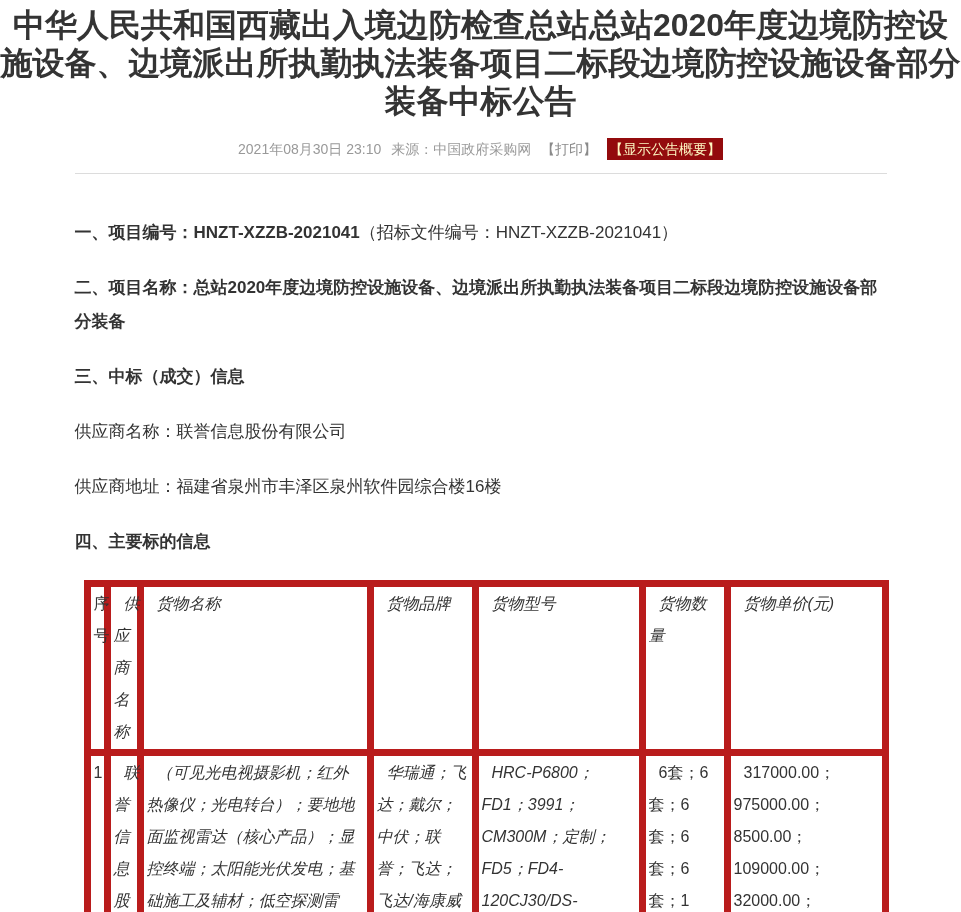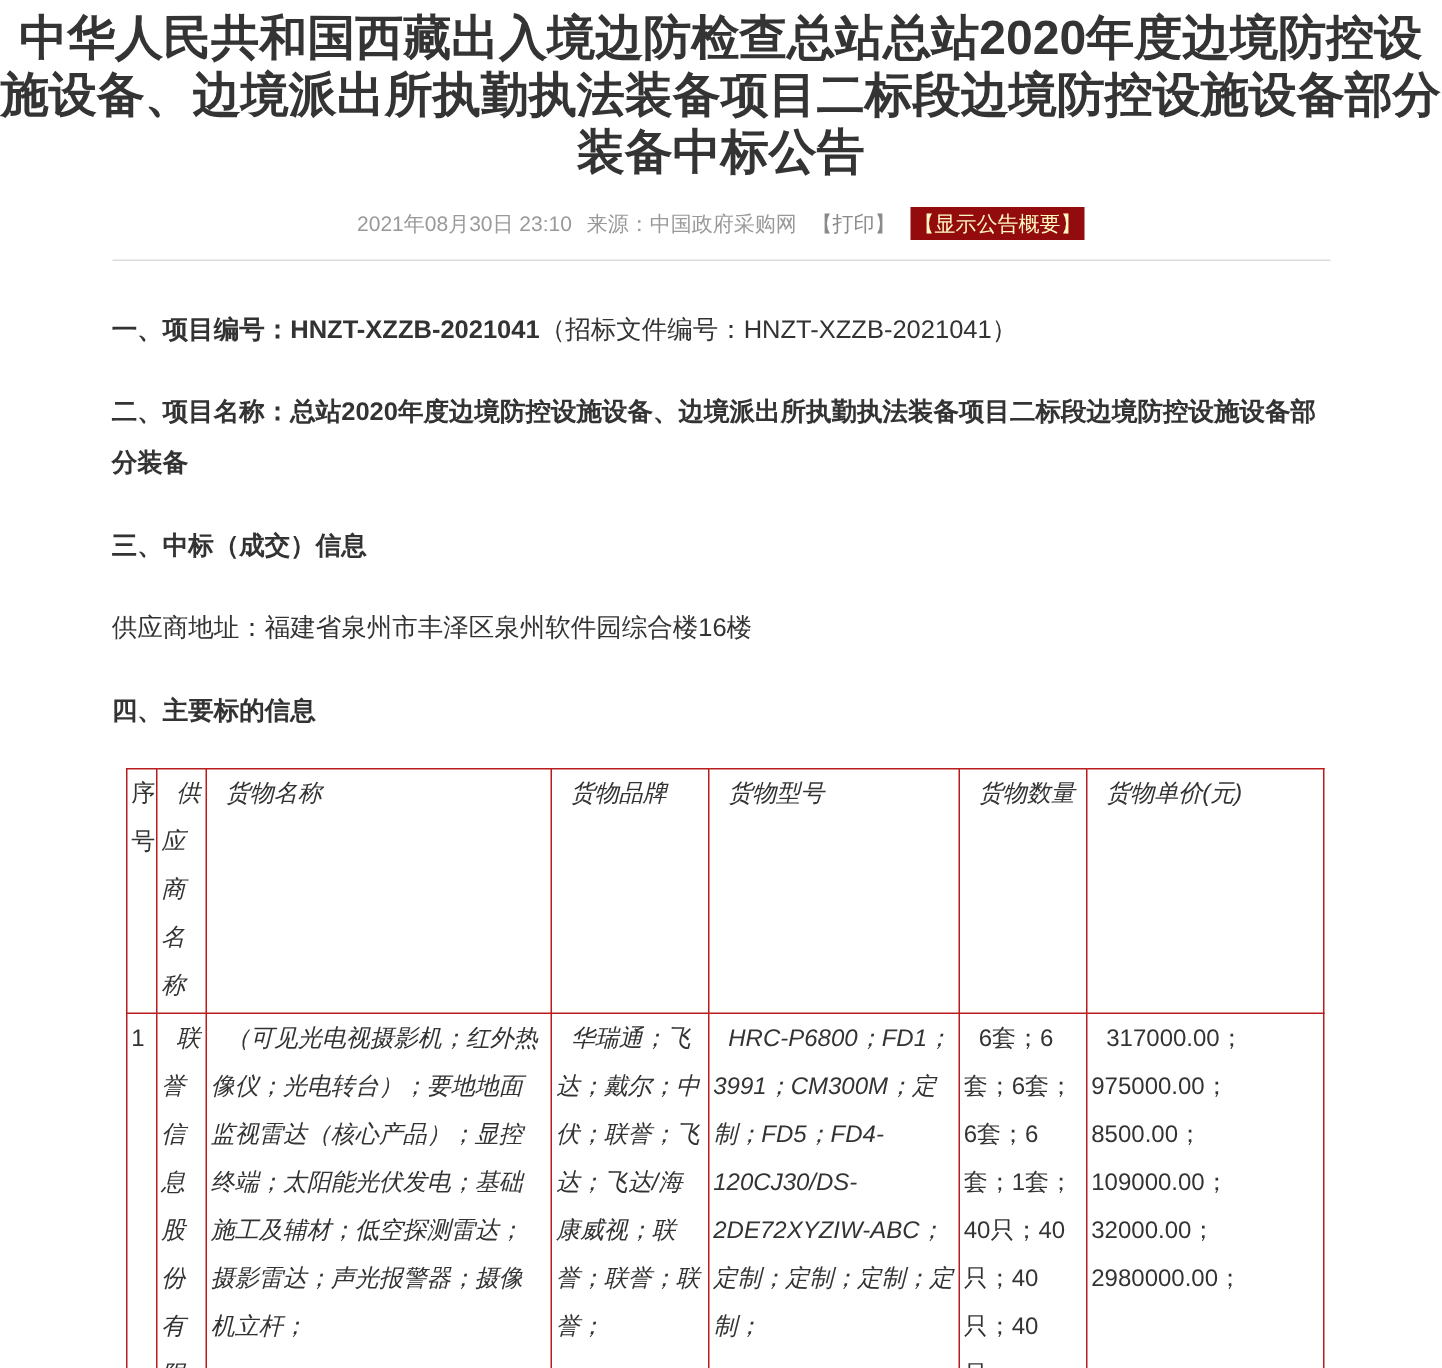--- a/index.html
+++ b/index.html
@@ -45,34 +45,34 @@
     border-top: 1px solid #dcdcdc;
     height: 0;
   }
 
   .content {
     width: 812px;
     margin: 0 auto;
     padding-top: 26px;
     font-size: 17px;
   }
-  .content p { margin: 3px 0 21px 0; line-height: 34px; }
+  .content p { margin: 16px 0 21px 0; line-height: 34px; }
   .bold { font-weight: bold; }
 
   table.subject-table {
     border-collapse: collapse;
     table-layout: fixed;
     width: 798px;
     margin-left: 9px;
     margin-top: 6px;
     font-size: 16px;
     color: #333;
   }
   table.subject-table td {
-    border: 1px solid #b91c1c;
+    border: 7px solid #b91c1c;
     vertical-align: top;
     padding: 1px 3px;
     line-height: 32px;
     word-wrap: break-word;
     overflow: visible;
   }
   td.ind { text-indent: 10px; font-style: italic; }
   td.num-cell { text-indent: 10px; }
 </style>
 </head>
@@ -92,20 +92,21 @@
   <hr class="divider">
 
   <div class="content">
 
     <p><span class="bold">一、项目编号：HNZT-XZZB-2021041</span><span>（招标文件编号：HNZT-XZZB-2021041）</span></p>
 
     <p class="bold">二、项目名称：总站2020年度边境防控设施设备、边境派出所执勤执法装备项目二标段边境防控设施设备部分装备</p>
 
     <p class="bold">三、中标（成交）信息</p>
 
+    <p>供应商名称：联誉信息股份有限公司</p>
 
     <p>供应商地址：福建省泉州市丰泽区泉州软件园综合楼16楼</p>
 
 
     <p class="bold">四、主要标的信息</p>
 
     <table class="subject-table">
       <colgroup>
         <col style="width:20px">
         <col style="width:33px">

